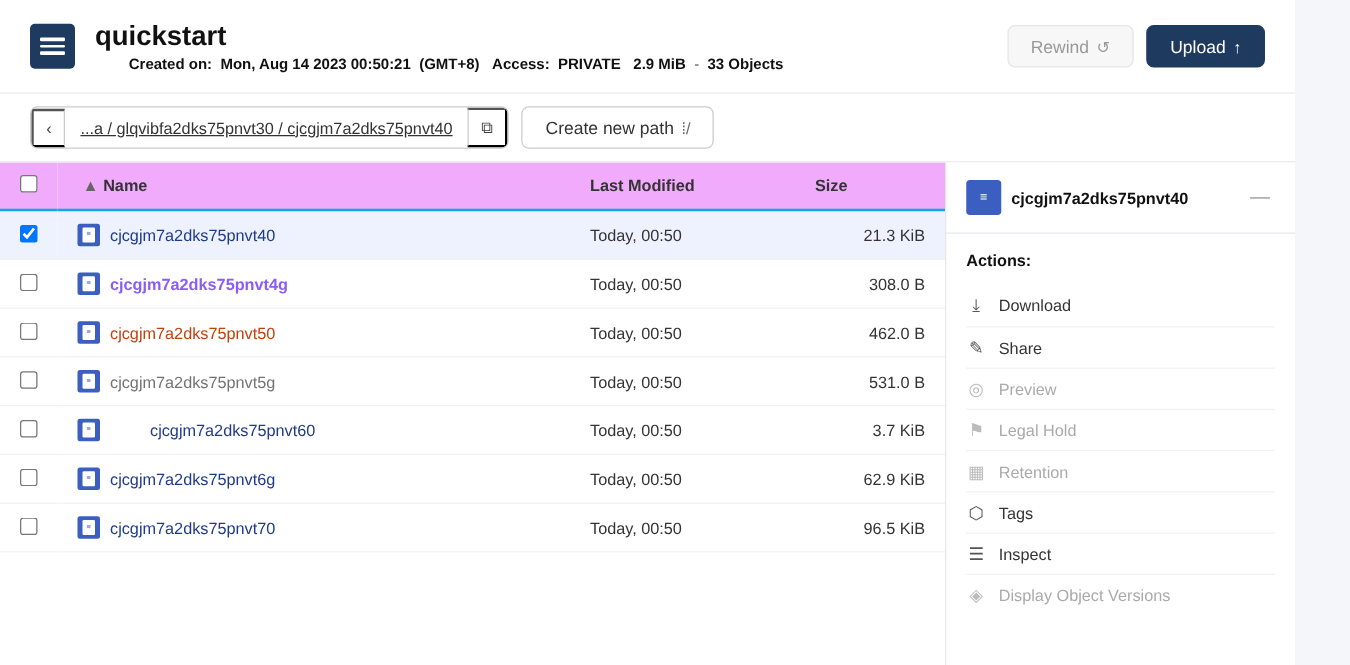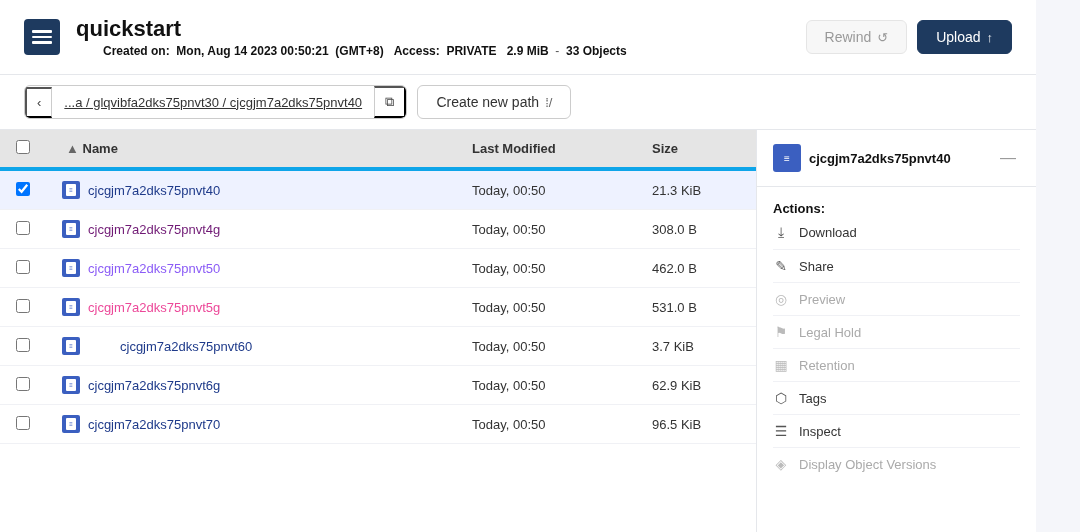--- a/index.html
+++ b/index.html
@@ -27,42 +27,42 @@
     .breadcrumb-path { padding: 6px 12px; background: #fff; font-size: 13px; color: #333; display: flex; align-items: center; gap: 4px; text-decoration: underline; }
     .breadcrumb-copy { padding: 6px 10px; border-left: 1px solid #ccc; cursor: pointer; background: #fff; color: #444; font-size: 13px; }
     .create-path-btn { padding: 8px 18px; border: 1px solid #ccc; border-radius: 6px; background: #fff; color: #333; cursor: pointer; font-size: 14px; display: flex; align-items: center; gap: 6px; }
 
     
     .content-area { display: flex; flex: 1; }
 
     
     .file-list { flex: 1; overflow: auto; }
     .file-table { width: 100%; border-collapse: collapse; }
-    .file-table th { text-align: left; padding: 10px 16px; font-size: 13px; font-weight: 600; color: #333; border-bottom: 4px solid #0ea5e9; background: #e5e5e5; }
+    .file-table th { text-align: left; padding: 10px 16px; font-size: 13px; font-weight: 600; color: #333; border-bottom: 2px solid #0ea5e9; background: #f0abfc; }
     .file-table th.sortable { cursor: pointer; }
     .file-table td { padding: 10px 16px; font-size: 13px; color: #333; border-bottom: 1px solid #f0f1f5; vertical-align: middle; }
     .file-table tr.selected td { background: #eef2ff; }
     .col-check { width: 40px; }
     .col-name { }
     .col-modified { width: 180px; }
-    .col-size { width: 120px; }
+    .col-size { width: 120px; text-align: right; }
     .file-name-cell { display: flex; align-items: center; gap: 8px; }
     .file-icon { width: 18px; height: 18px; background: #3b5fc0; border-radius: 2px; display: flex; align-items: center; justify-content: center; flex-shrink: 0; }
     .file-icon-inner { width: 10px; height: 12px; background: #fff; border-radius: 1px; position: relative; font-size: 6px; display: flex; align-items: center; justify-content: center; color: #3b5fc0; font-weight: 700; }
     .sort-arrow { margin-left: 4px; color: #666; }
     input[type="checkbox"] { width: 14px; height: 14px; cursor: pointer; }
 
     
     .side-panel { width: 280px; border-left: 1px solid #e5e7eb; background: #fff; flex-shrink: 0; }
     .side-panel-header { display: flex; align-items: center; padding: 14px 16px; border-bottom: 1px solid #e5e7eb; gap: 8px; }
     .side-panel-icon { width: 28px; height: 28px; background: #3b5fc0; border-radius: 3px; display: flex; align-items: center; justify-content: center; color: #fff; font-size: 11px; font-weight: 700; }
     .side-panel-title { font-size: 13px; font-weight: 600; color: #111; flex: 1; word-break: break-all; }
     .side-panel-close { color: #999; cursor: pointer; font-size: 16px; padding: 2px 4px; }
     .side-panel-section { padding: 14px 16px; }
-    .actions-label { font-size: 13px; font-weight: 700; color: #111; }
+    .actions-label { font-size: 13px; font-weight: 700; color: #111; margin-bottom: 12px; }
     .action-item { display: flex; align-items: center; gap: 10px; padding: 8px 0; border-bottom: 1px solid #f0f1f5; cursor: pointer; color: #333; font-size: 13px; }
     .action-item:last-child { border-bottom: none; }
     .action-item.disabled { color: #aaa; cursor: not-allowed; }
     .action-icon { width: 16px; text-align: center; color: #555; font-size: 14px; }
     .action-icon.disabled { color: #bbb; }
   </style>
 </head>
 <body>
 
 <div class="app-container">
@@ -151,51 +151,51 @@
   </tr>
             <tr>
     <td class="col-check">
       <input type="checkbox" style="">
     </td>
     <td class="col-name">
       <div class="file-name-cell">
         <div class="file-icon">
           <div class="file-icon-inner">≡</div>
         </div>
-        <span style="cursor:pointer; color:#701a75;">cjcgjm7a2dks75pnvt4g</span>
+        <span style="cursor:pointer; color:#8b5cf6;font-weight:bold;">cjcgjm7a2dks75pnvt4g</span>
       </div>
     </td>
     <td class="col-modified">Today, 00:50</td>
     <td class="col-size">308.0 B</td>
   </tr>
             <tr>
     <td class="col-check">
       <input type="checkbox" style="">
     </td>
     <td class="col-name">
       <div class="file-name-cell">
         <div class="file-icon">
           <div class="file-icon-inner">≡</div>
         </div>
-        <span style="cursor:pointer; color:#8b5cf6;">cjcgjm7a2dks75pnvt50</span>
+        <span style="cursor:pointer; color:#c2410c;">cjcgjm7a2dks75pnvt50</span>
       </div>
     </td>
     <td class="col-modified">Today, 00:50</td>
     <td class="col-size">462.0 B</td>
   </tr>
             <tr>
     <td class="col-check">
       <input type="checkbox" style="">
     </td>
     <td class="col-name">
       <div class="file-name-cell">
         <div class="file-icon">
           <div class="file-icon-inner">≡</div>
         </div>
-        <span style="cursor:pointer; color:#ec4899;">cjcgjm7a2dks75pnvt5g</span>
+        <span style="cursor:pointer; color:#737373;">cjcgjm7a2dks75pnvt5g</span>
       </div>
     </td>
     <td class="col-modified">Today, 00:50</td>
     <td class="col-size">531.0 B</td>
   </tr>
             <tr>
     <td class="col-check">
       <input type="checkbox" style="">
     </td>
     <td class="col-name">

